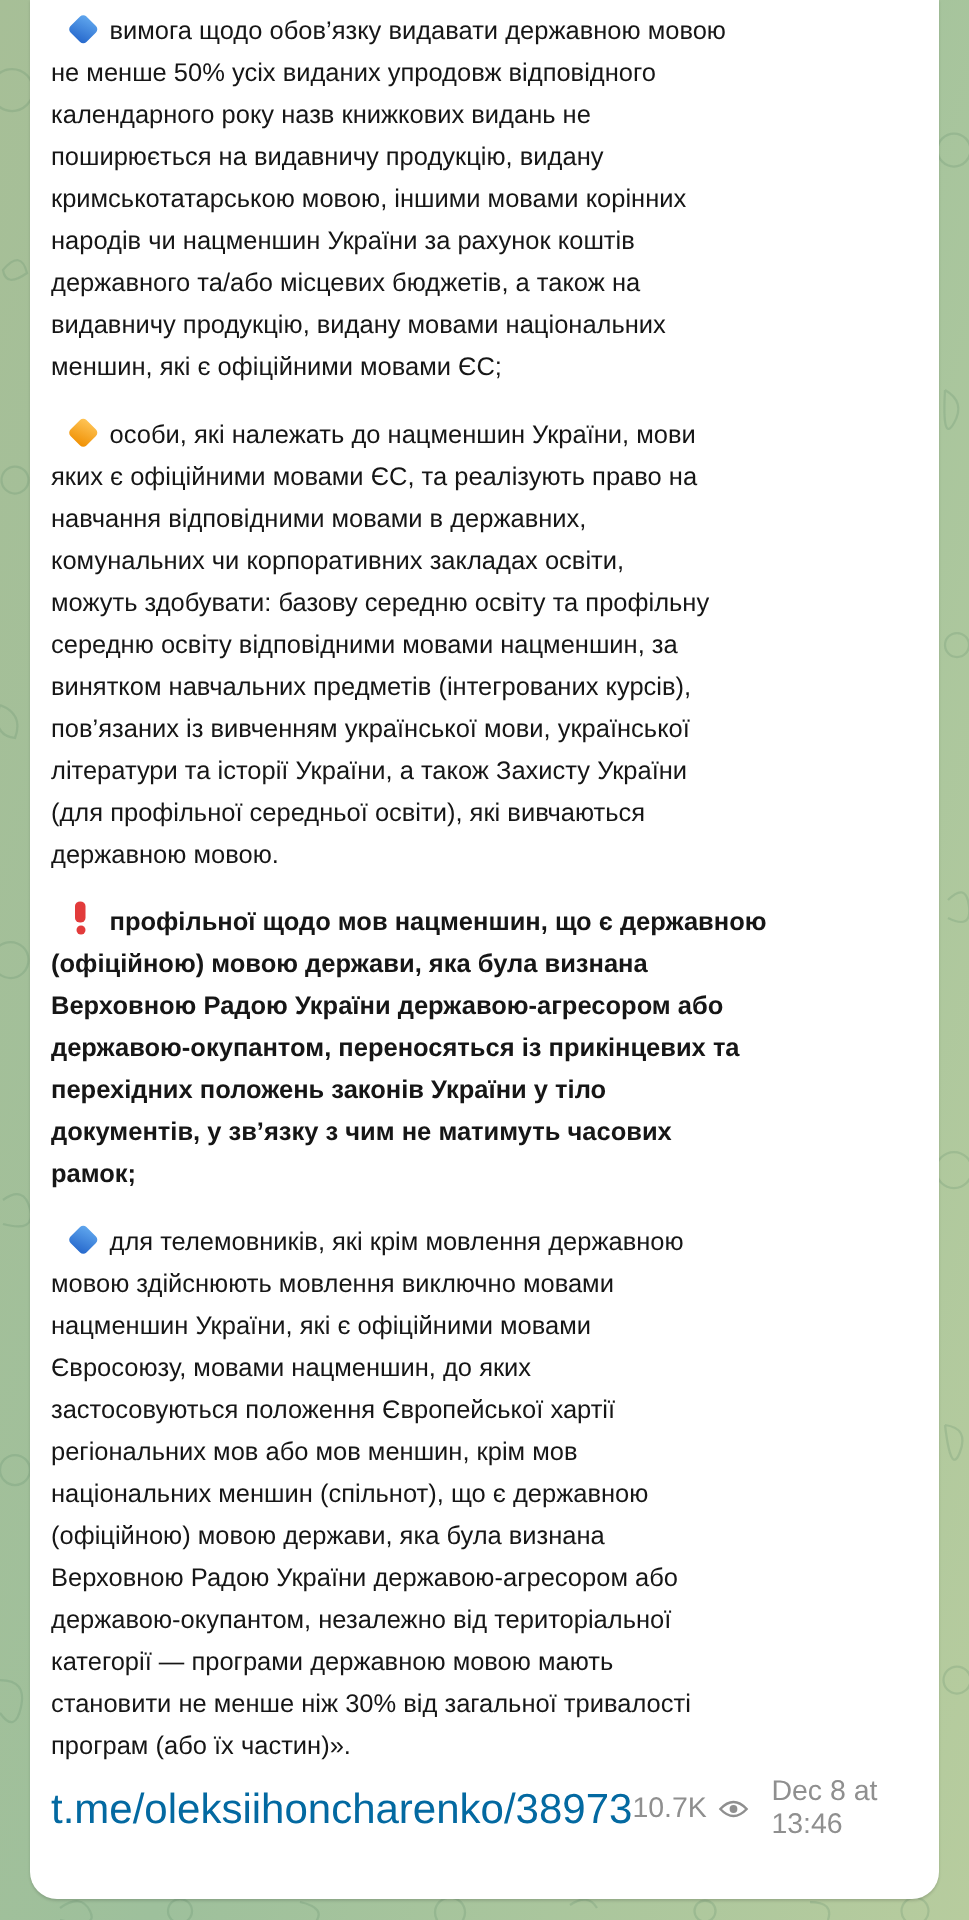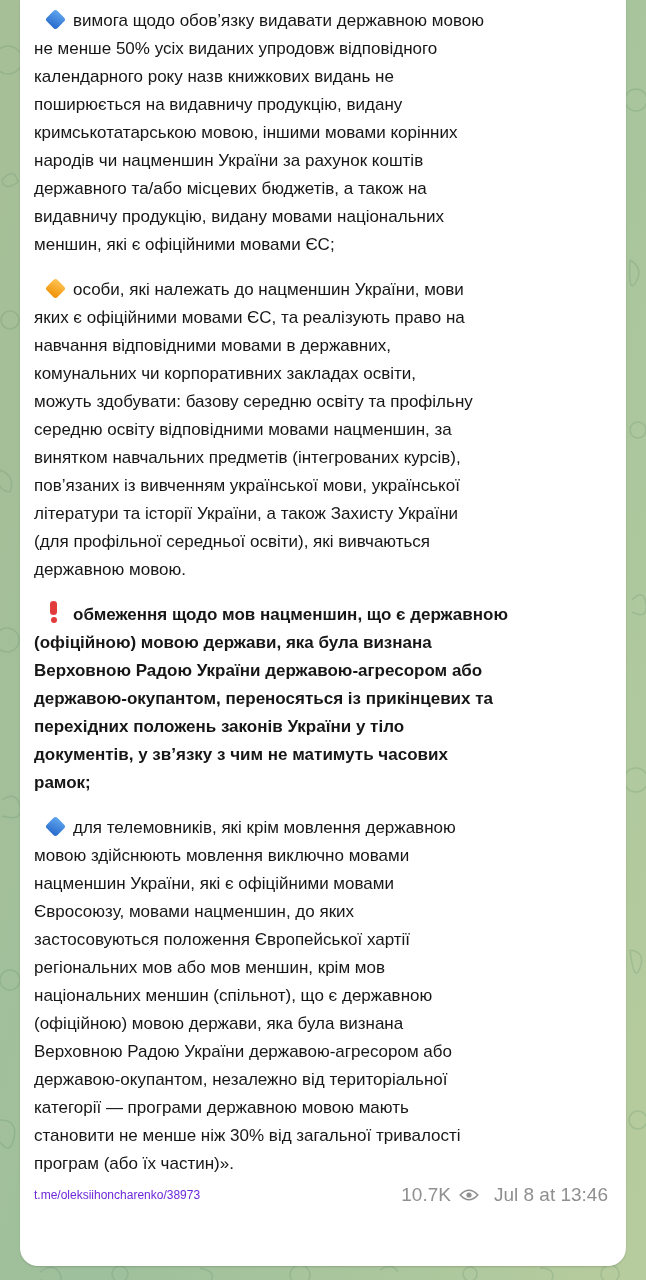--- a/index.html
+++ b/index.html
@@ -42,21 +42,21 @@
   .icon-excl::after{
     content:"";position:absolute;left:1.5px;bottom:0;width:6px;height:6px;
     background:#e23b3b;border-radius:50%;
   }
   
   .footer{
     display:flex;justify-content:space-between;align-items:center;
     margin-top:6px;padding-right:12px;
   }
   .footer a{
-    color:#6d28d9;text-decoration:none;font-size:12px;
+    color:#0369a1;text-decoration:none;font-size:28px;
   }
   .meta{display:flex;align-items:center;color:#8f8f8f;font-size:19px;}
   .meta .views{margin-right:8px;}
   .meta .eye{margin-right:15px;display:inline-flex;align-items:center;}
   .meta .stamp{}
 </style>
 </head>
 <body>
 
 <svg class="bg-doodles" width="646" height="1280" viewBox="0 0 646 1280" fill="none" stroke="#5d8a68" stroke-opacity="0.22" stroke-width="1.5">
@@ -100,21 +100,21 @@
 яких є офіційними мовами ЄС, та реалізують право на
 навчання відповідними мовами в державних,
 комунальних чи корпоративних закладах освіти,
 можуть здобувати: базову середню освіту та профільну
 середню освіту відповідними мовами нацменшин, за
 винятком навчальних предметів (інтегрованих курсів),
 пов’язаних із вивченням української мови, української
 літератури та історії України, а також Захисту України
 (для профільної середньої освіти), які вивчаються
 державною мовою.</span></div>
-      <div class="para bold"><span class="icon-excl"></span><span class="ptext">обмеження щодо мов нацменшин, що є державною
+      <div class="para bold"><span class="icon-excl"></span><span class="ptext">профільної щодо мов нацменшин, що є державною
 (офіційною) мовою держави, яка була визнана
 Верховною Радою України державою-агресором або
 державою-окупантом, переносяться із прикінцевих та
 перехідних положень законів України у тіло
 документів, у зв’язку з чим не матимуть часових
 рамок;</span></div>
       <div class="para"><span class="icon-diamond icon-blue"></span><span class="ptext">для телемовників, які крім мовлення державною
 мовою здійснюють мовлення виключно мовами
 нацменшин України, які є офіційними мовами
 Євросоюзу, мовами нацменшин, до яких
@@ -132,16 +132,16 @@
   <div class="footer">
     <a href="#">t.me/oleksiihoncharenko/38973</a>
     <span class="meta">
       <span class="views">10.7K</span>
       <span class="eye">
         <svg width="20" height="14" viewBox="0 0 20 14">
           <path d="M1.2 7 Q10 -2.4 18.8 7 Q10 16.4 1.2 7 Z" fill="none" stroke="#8f8f8f" stroke-width="1.6"></path>
           <circle cx="10" cy="7" r="2.6" fill="#8f8f8f"></circle>
         </svg>
       </span>
-      <span class="stamp">Jul 8 at 13:46</span>
+      <span class="stamp">Dec 8 at 13:46</span>
     </span>
   </div>
 </div>
 
 </body></html>

